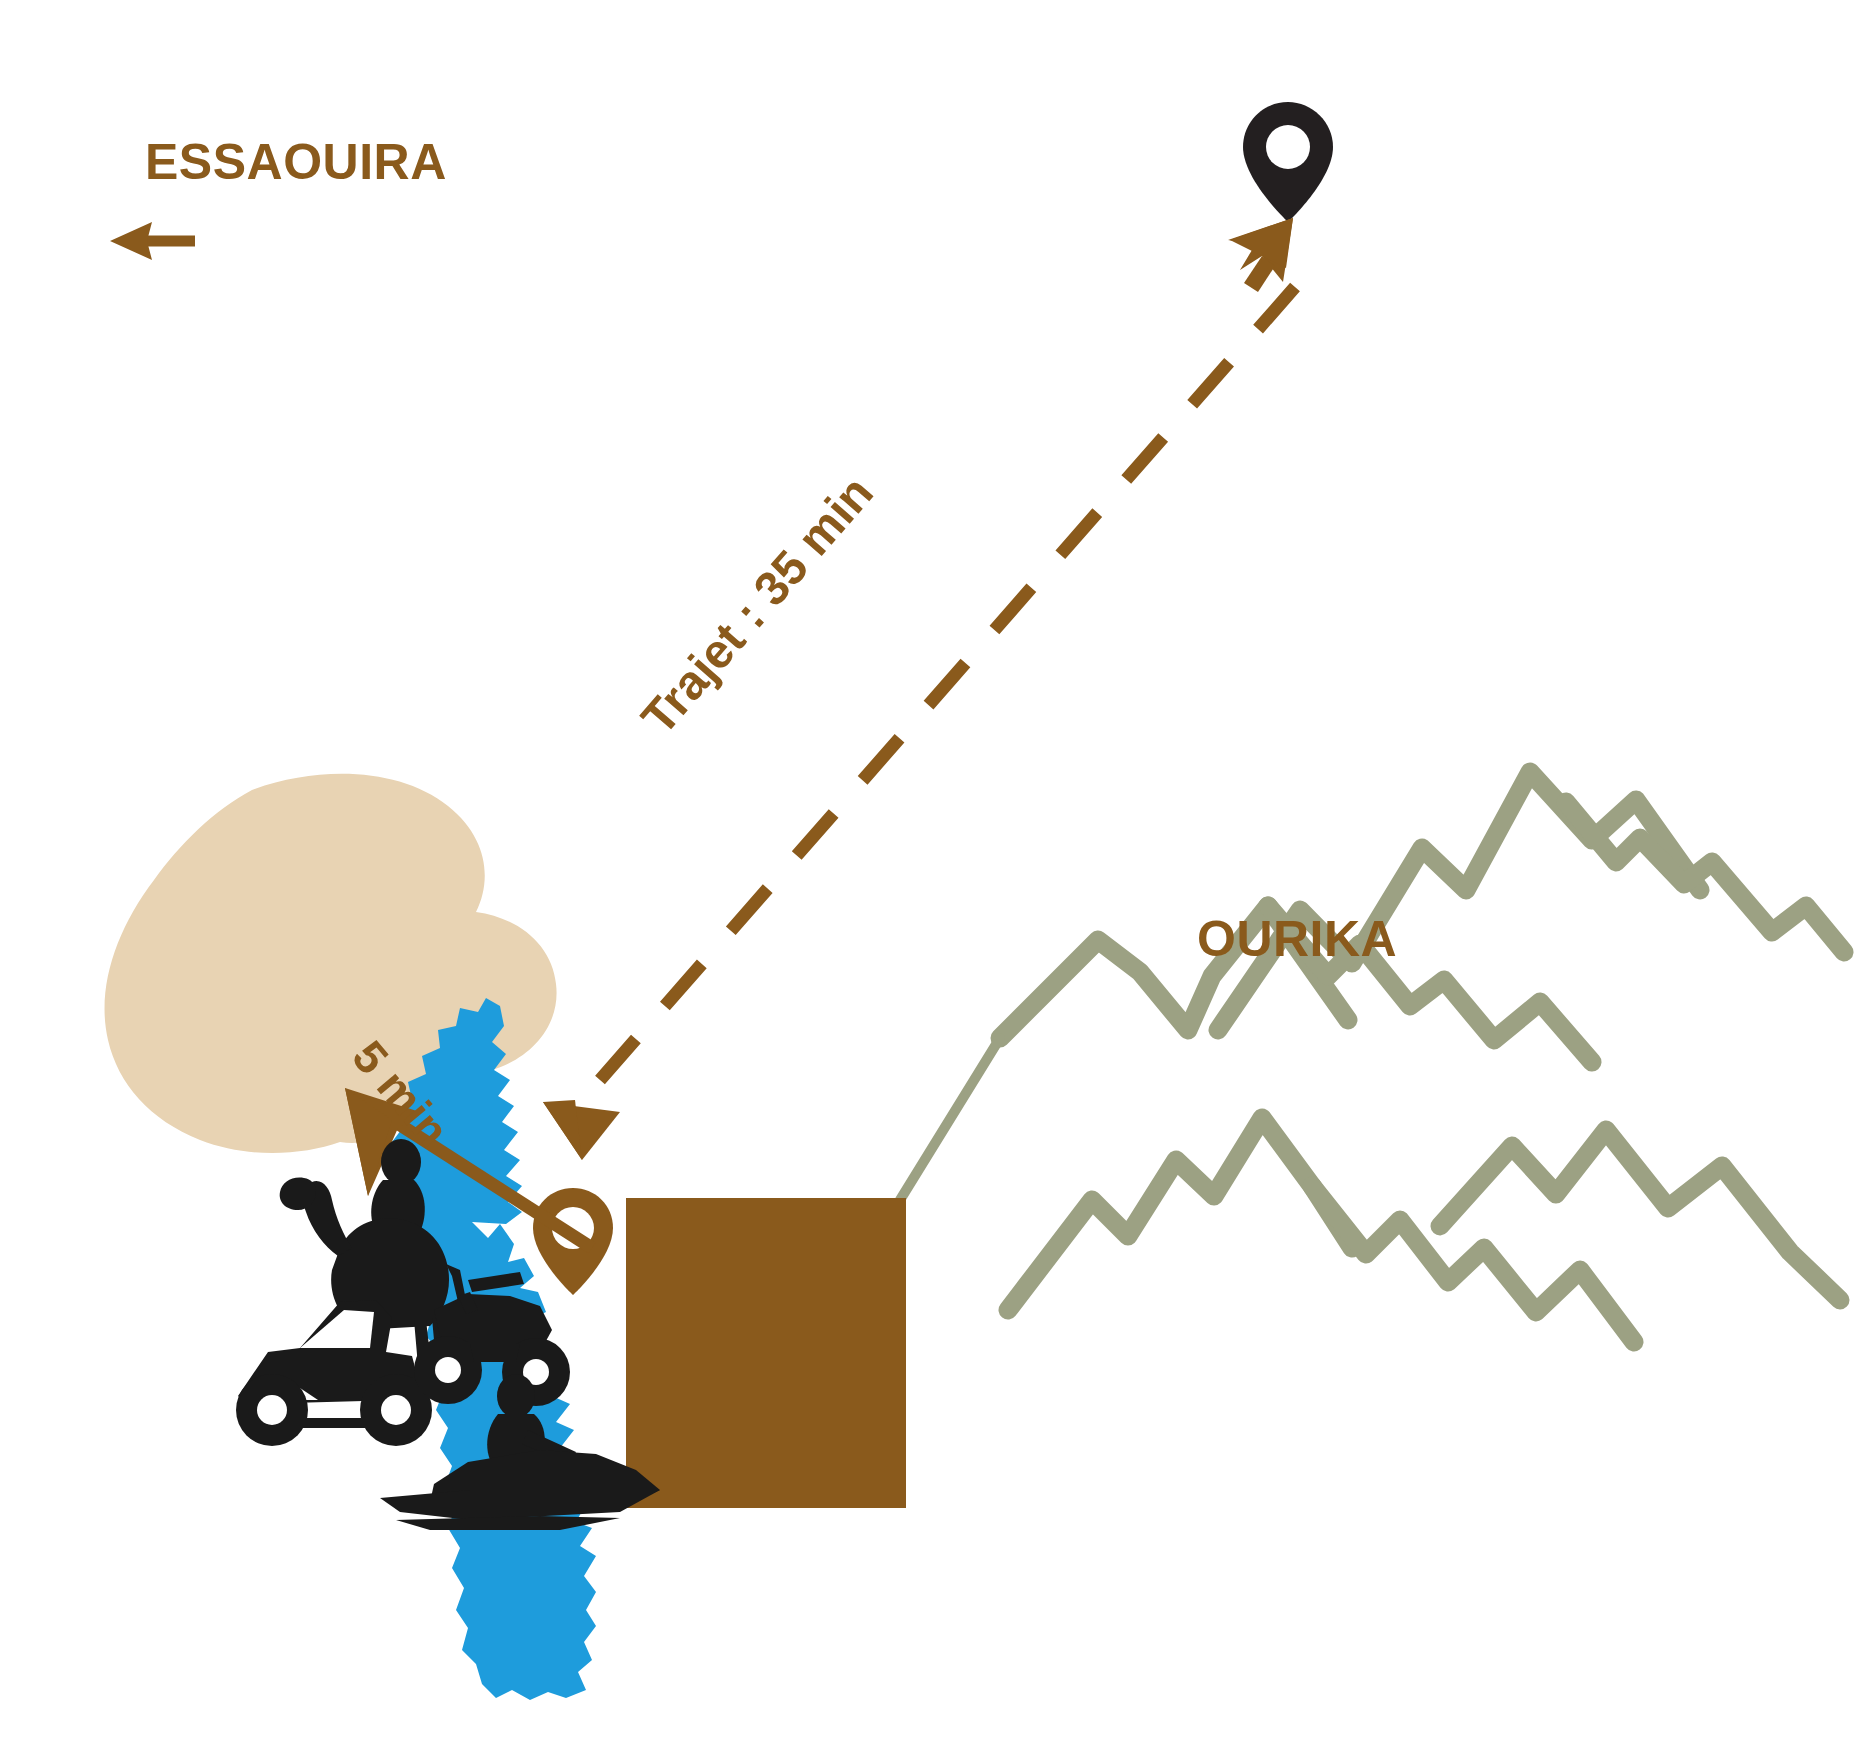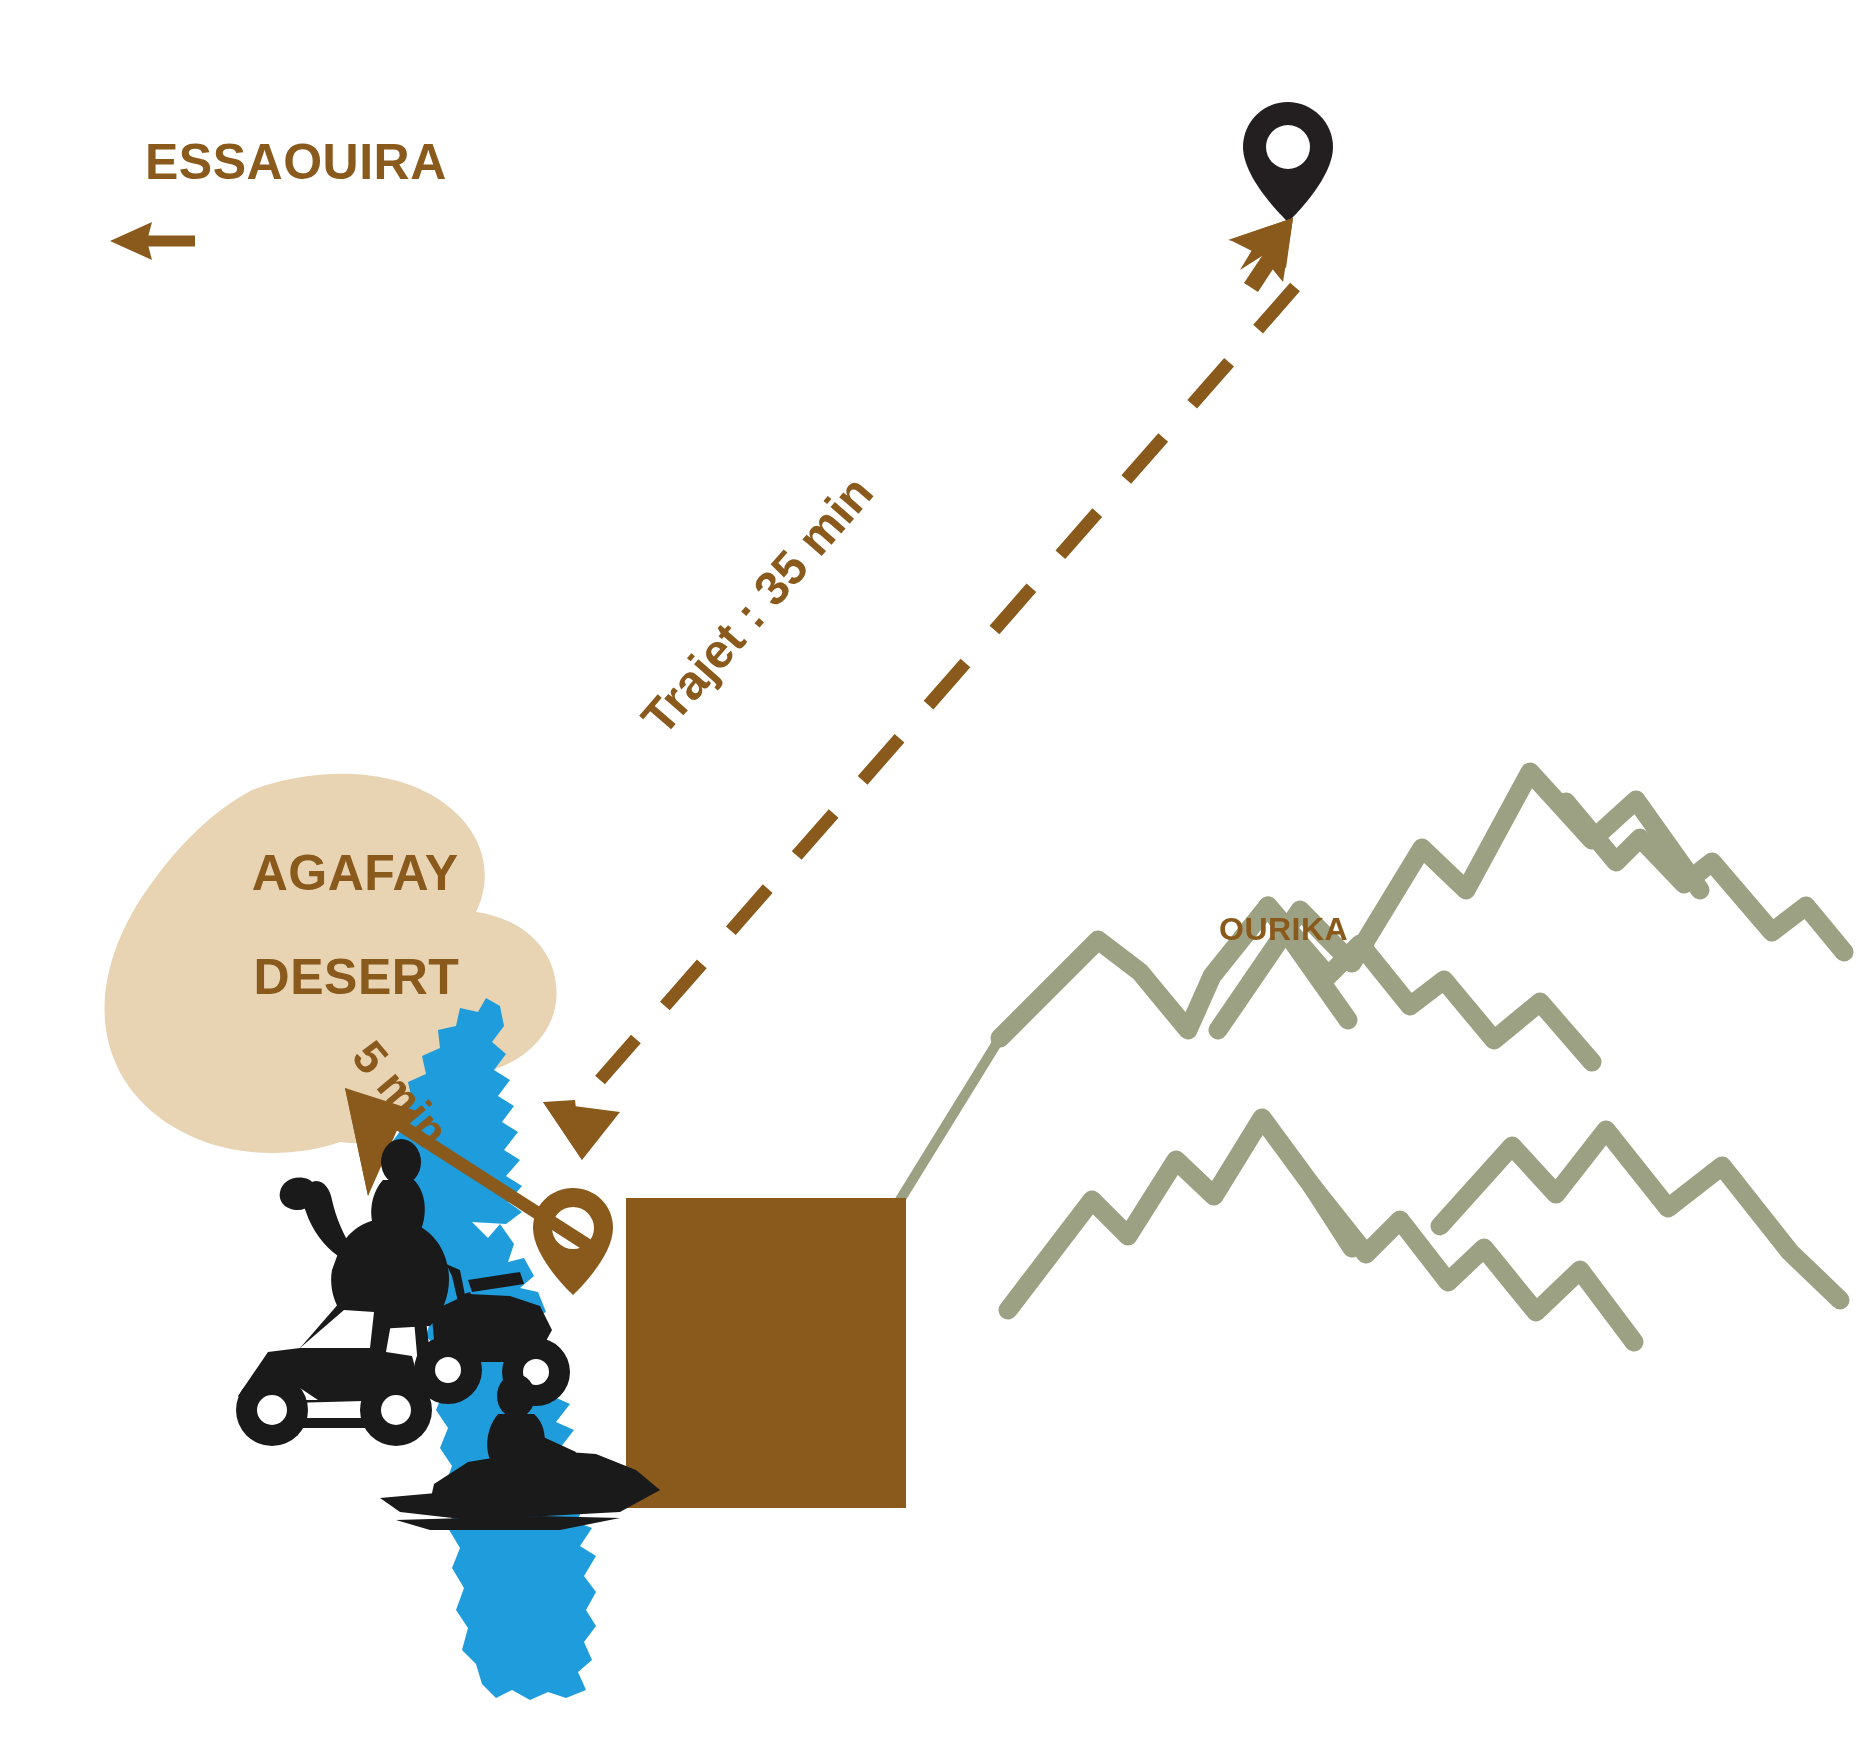--- a/index.html
+++ b/index.html
@@ -49,22 +49,21 @@
   #label-agafay {
     left: 196px;
     top: 795px;
     font-size: 50px;
     text-align: center;
     width: 232px;
   }
   #label-ourika {
     left: 1197px;
     top: 913px;
-    font-size: 32px;
-    margin-left: 22px;
+    font-size: 50px;
   }
   #label-lake {
     left: 146px;
     top: 1296px;
     font-size: 50px;
     text-align: center;
     width: 298px;
   }
   .rot-label {
     position: absolute;
@@ -371,24 +370,20 @@
                  L 470 1520
                  L 400 1512 Z"></path>
         <path d="M 396 1520 L 540 1516 L 620 1518 L 560 1530 L 430 1530 Z"></path>
       </g>
     </g>
   </svg>
 
   <div class="maplabel" id="label-essaouira">ESSAOUIRA</div>
 
 
-  <div class="maplabel" id="label-agafay">
-    <span>AGAFAY</span><br>
-    <span>DESERT</span>
-  </div>
 
   <div class="maplabel" id="label-ourika">OURIKA</div>
 
   <div class="maplabel" id="label-lake">
     <br>
   </div>
 
   <div class="rot-label" id="label-trajet">Trajet : 35 min</div>
 
   <div class="rot-label" id="label-5min">5 min</div>

